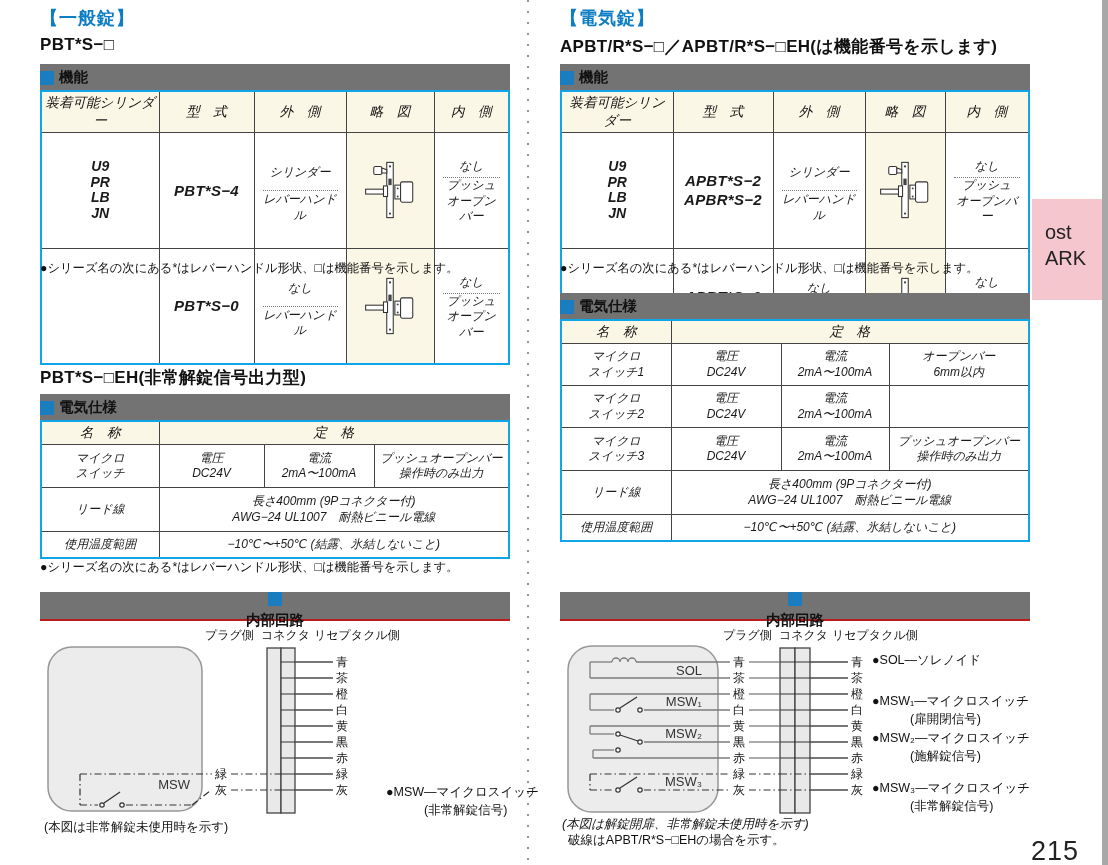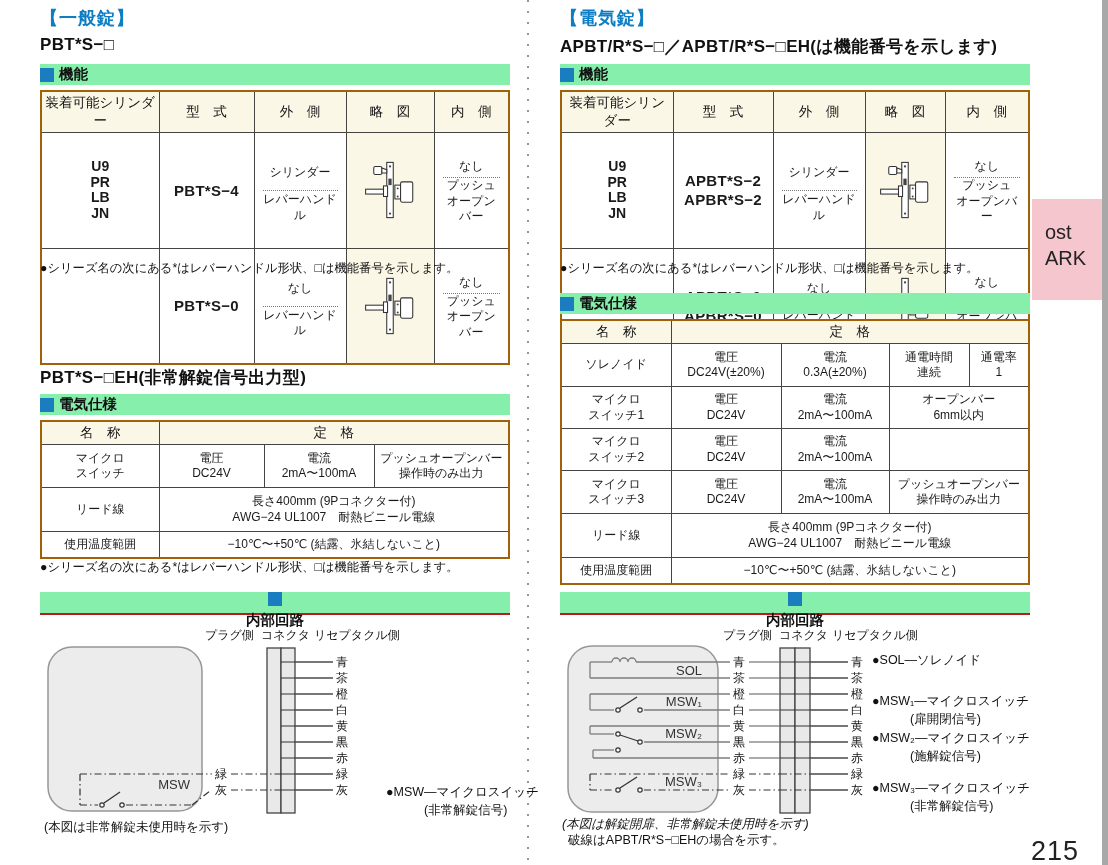--- a/index.html
+++ b/index.html
@@ -1,27 +1,27 @@
 <!DOCTYPE html>
 <html><head>
 <meta charset="utf-8">
 <style>
   html,body{margin:0;padding:0;background:#fff;}
   body{width:1108px;height:865px;position:relative;overflow:hidden;
        font-family:"Liberation Sans","DejaVu Sans",sans-serif;color:#1a1a1a;}
   .abs{position:absolute;}
   .cat-title{font-size:18px;font-weight:bold;color:#0d7ec3;letter-spacing:1px;}
   .model-title{font-size:17px;font-weight:bold;color:#111;letter-spacing:.3px;white-space:nowrap;}
-  .sec-bar{height:21px;background:#86efac;display:flex;align-items:center;gap:5px;
+  .sec-bar{height:27px;background:#737373;display:flex;align-items:center;gap:5px;
            font-size:14.5px;font-weight:bold;color:#111;}
   .sec-bar .sq{width:14px;height:14px;background:#1a7dc0;flex:0 0 auto;}
   .sec-bar.underl{border-bottom:2px solid #b91c1c;flex-direction:column;}
   .note{font-size:12.3px;color:#111;white-space:nowrap;}
   table{border-collapse:collapse;table-layout:fixed;position:absolute;background:#fff;}
-  table{border:2px solid #a16207;}
+  table{border:2px solid #0ea5e9;font-style:italic;}
   th,td{border:1px solid #444;white-space:pre-line;}
   th{background:#fbf7e6;font-weight:normal;font-size:13.5px;color:#111;padding:2px;}
   td{font-size:12px;text-align:center;vertical-align:middle;line-height:1.28;padding:2px;}
   td.cyl{font-weight:bold;font-size:14px;line-height:1.12;}
   td.model{font-weight:bold;font-size:15px;letter-spacing:.3px;line-height:1.3;}
   td.splitcell{padding:8px;}
   .splitbox{display:flex;flex-direction:column;height:68px;}
   .splitbox .half{flex:1;display:flex;align-items:center;justify-content:center;}
   .splitbox .half + .half{border-top:1.5px dotted #777;}
   td.diagram{background:#fbf7e6;padding:0;}
@@ -388,31 +388,20 @@
       <col style="width:110px">
       <col style="width:108px">
       <col style="width:80px">
       <col>
     </colgroup>
   <tbody>
       <tr style="height:22px;">
     <th>名　称</th>
     <th colspan="4">定　格</th>
   </tr>
-  <tr style="height:43px;">
-    <td>ソレノイド</td>
-    <td>電圧
-DC24V(±20%)</td>
-    <td>電流
-0.3A(±20%)</td>
-    <td>通電時間
-連続</td>
-    <td>通電率
-1</td>
-  </tr>
   <tr style="height:42px;">
     <td>マイクロ
 スイッチ1</td>
     <td>電圧
 DC24V</td>
     <td>電流
 2mA〜100mA</td>
     <td colspan="2">オープンバー
 6mm以内</td>
   </tr>

